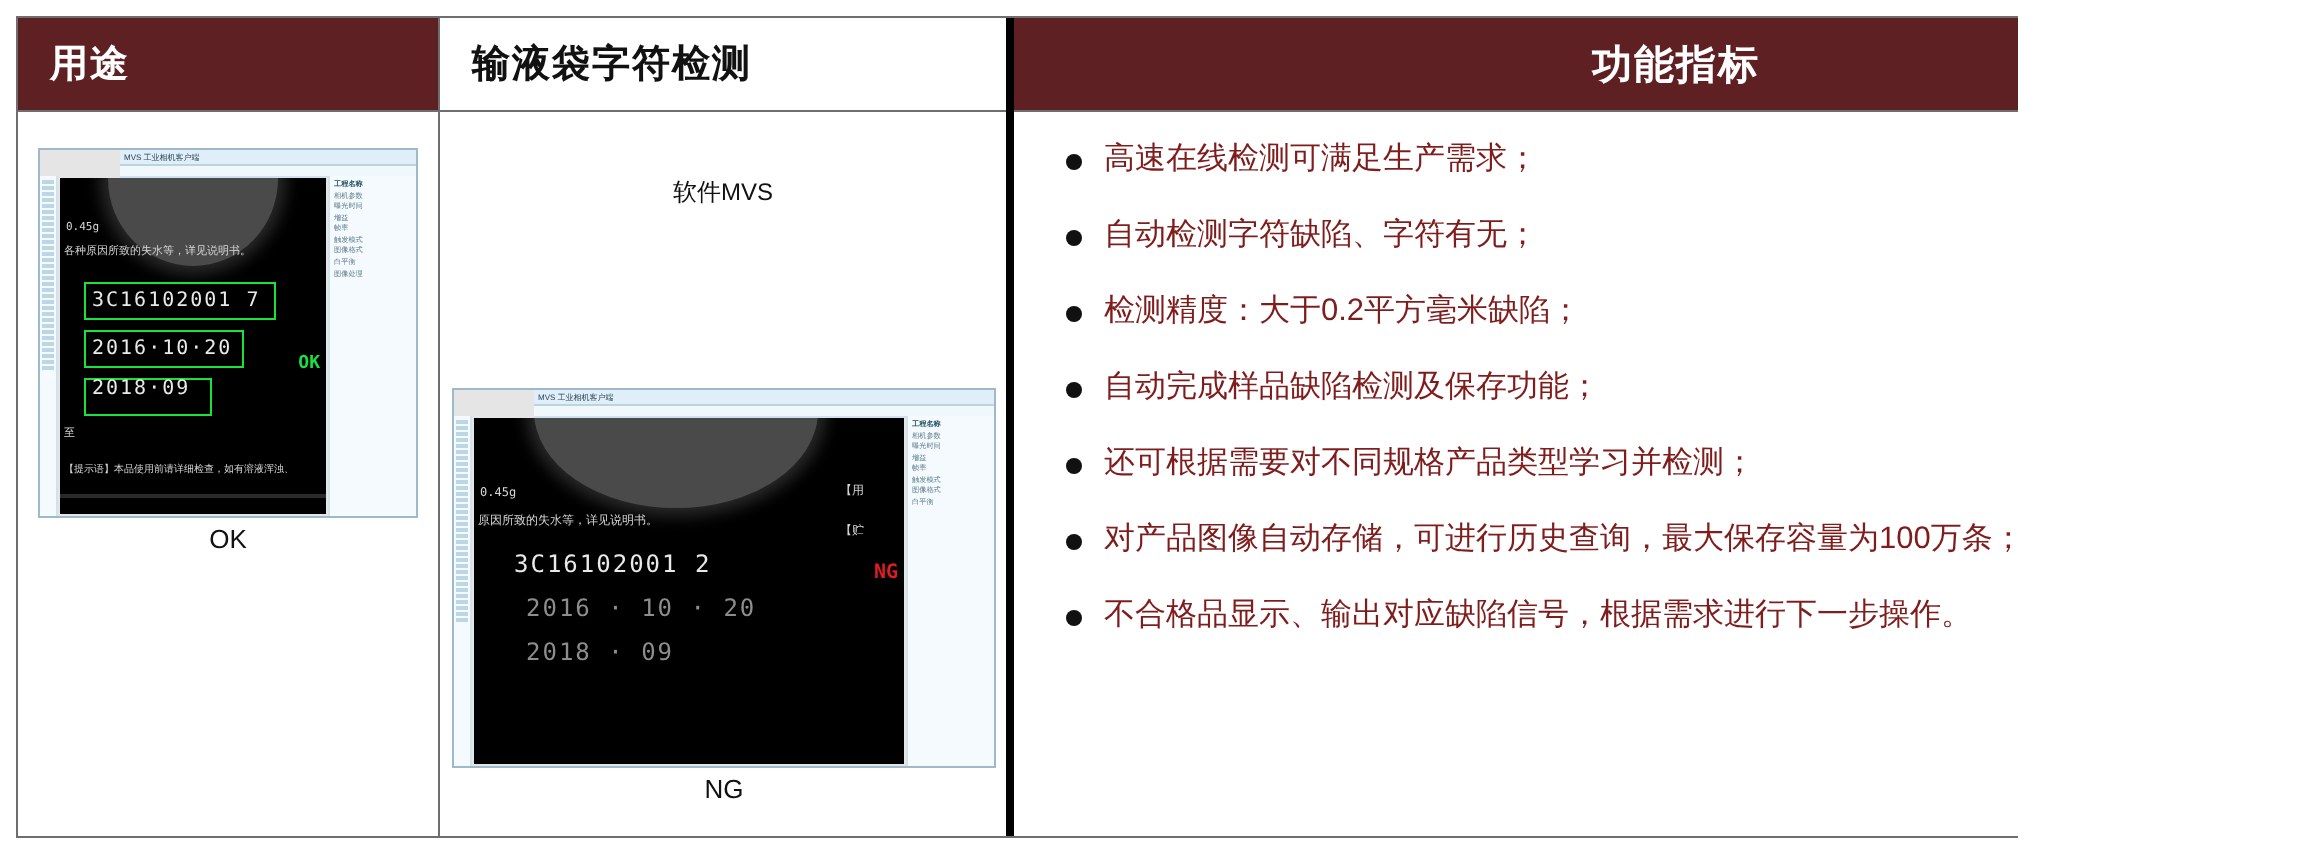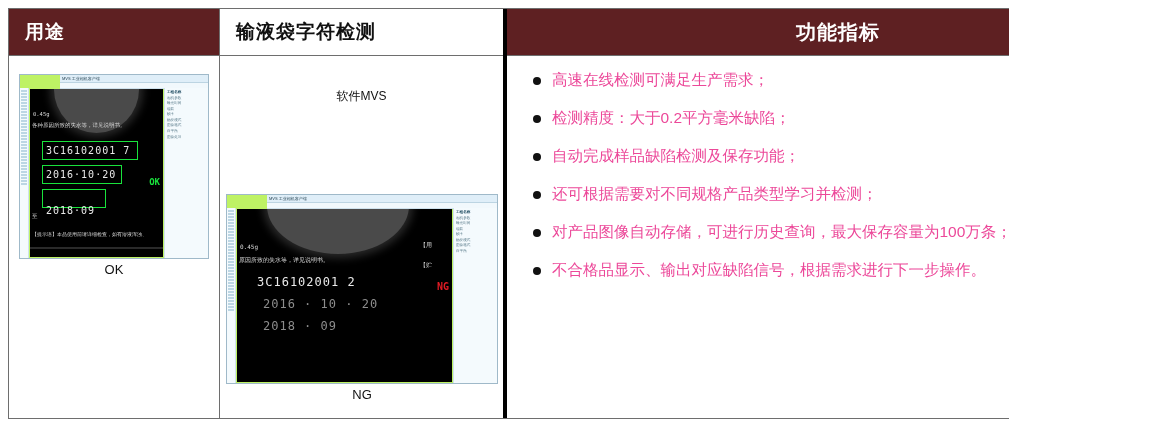--- a/index.html
+++ b/index.html
@@ -97,21 +97,21 @@
     list-style: none;
     margin: 0;
     padding: 0;
   }
   .feat-item {
     display: flex;
     align-items: flex-start;
     font-size: 15.5px;
     line-height: 1.35;
     margin-bottom: 17px;
-    color: #ec4899;
+    color: #7f1d1d;
   }
   .feat-bullet {
     flex: 0 0 auto;
     width: 8px;
     height: 8px;
     border-radius: 50%;
     background: #111;
     margin: 7px 11px 0 0;
   }
   .feat-text { flex: 1 1 auto; }
@@ -123,21 +123,21 @@
     left: 0;
     width: 100%;
     text-align: center;
     font-size: 12px;
     color: #111;
   }
 
   
   .shot {
     position: absolute;
-    background: #bef264;
+    background: #e5e5e5;
     border: 1px solid #9fb9c9;
     box-sizing: border-box;
     overflow: hidden;
     font-size: 5px;
     color: #24434f;
     padding-left: 40px;
   }
   .shot .titlebar {
     height: 7px;
     background: #dfeef8;
@@ -320,21 +320,21 @@
                 <div class="bag-text" style="left:3px; top:22px; font-size:5.5px;">0.45g</div>
                 <div class="bag-text" style="left:2px; top:33px; font-size:5.5px;">各种原因所致的失水等，详见说明书。</div>
 
                 <div class="ocr-box" style="left:12px; top:52px; width:96px; height:19px;"></div>
                 <div class="ocr-line" style="left:16px; top:56px; font-size:10px;">3C16102001  7</div>
 
                 <div class="ocr-box" style="left:12px; top:76px; width:80px; height:19px;"></div>
                 <div class="ocr-line" style="left:16px; top:80px; font-size:10px;">2016·10·20</div>
 
                 <div class="ocr-box" style="left:12px; top:100px; width:64px; height:19px;"></div>
-                <div class="ocr-line" style="left:16px; top:116px; font-size:10px;">2018·09</div>
+                <div class="ocr-line" style="left:16px; top:100px; font-size:10px;">2018·09</div>
 
                 <div class="bag-text" style="left:2px; top:124px; font-size:5.5px;">至</div>
                 <div class="bag-text" style="left:2px; top:142px; font-size:5px;">【提示语】本品使用前请详细检查，如有溶液浑浊、</div>
                 <div class="verdict-ok" style="right:3px; top:88px; font-size:9px;">OK</div>
                 <div class="hairline" style="left:0; top:158px; width:100%; height:2px;"></div>
               </div>
             </div>
             <div class="rightpanel">
               <div class="sect">工程名称</div>
               <div class="row">相机参数</div>
@@ -438,20 +438,24 @@
         <span class="hdr-title">功能指标</span>
       </div>
       <div class="cell-right">
         <ul class="feat-list">
           <li class="feat-item">
             <span class="feat-bullet"></span>
             <span class="feat-text">高速在线检测可满足生产需求；</span>
           </li>
           <li class="feat-item">
             <span class="feat-bullet"></span>
+            <span class="feat-text">自动检测字符缺陷、字符有无；</span>
+          </li>
+          <li class="feat-item">
+            <span class="feat-bullet"></span>
             <span class="feat-text">检测精度：大于0.2平方毫米缺陷；</span>
           </li>
           <li class="feat-item">
             <span class="feat-bullet"></span>
             <span class="feat-text">自动完成样品缺陷检测及保存功能；</span>
           </li>
           <li class="feat-item">
             <span class="feat-bullet"></span>
             <span class="feat-text">还可根据需要对不同规格产品类型学习并检测；</span>
           </li>

